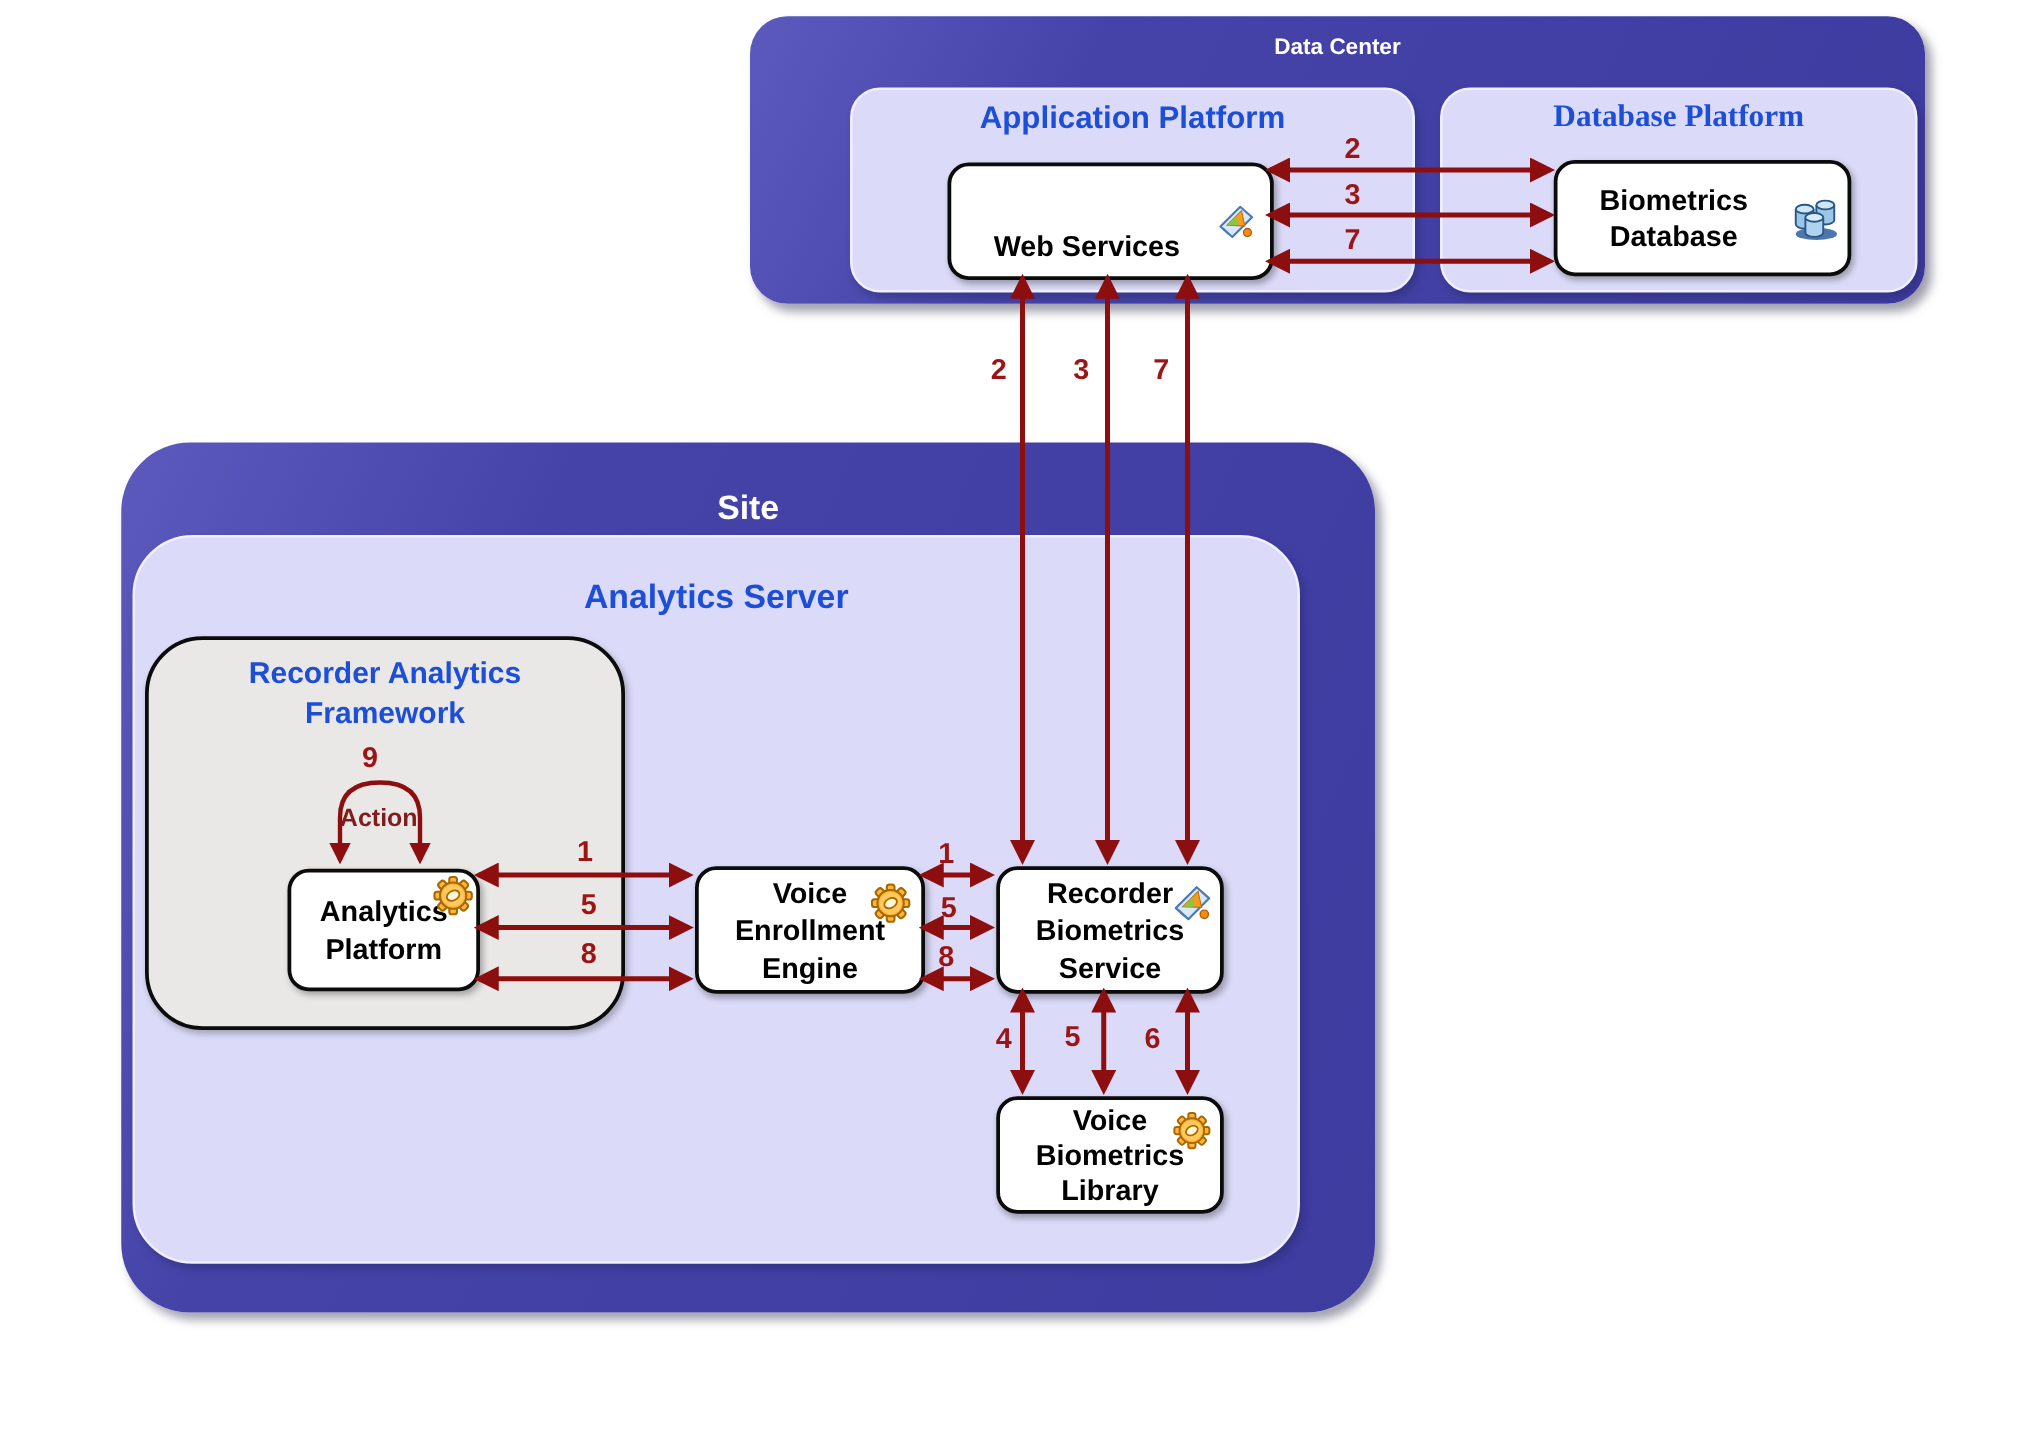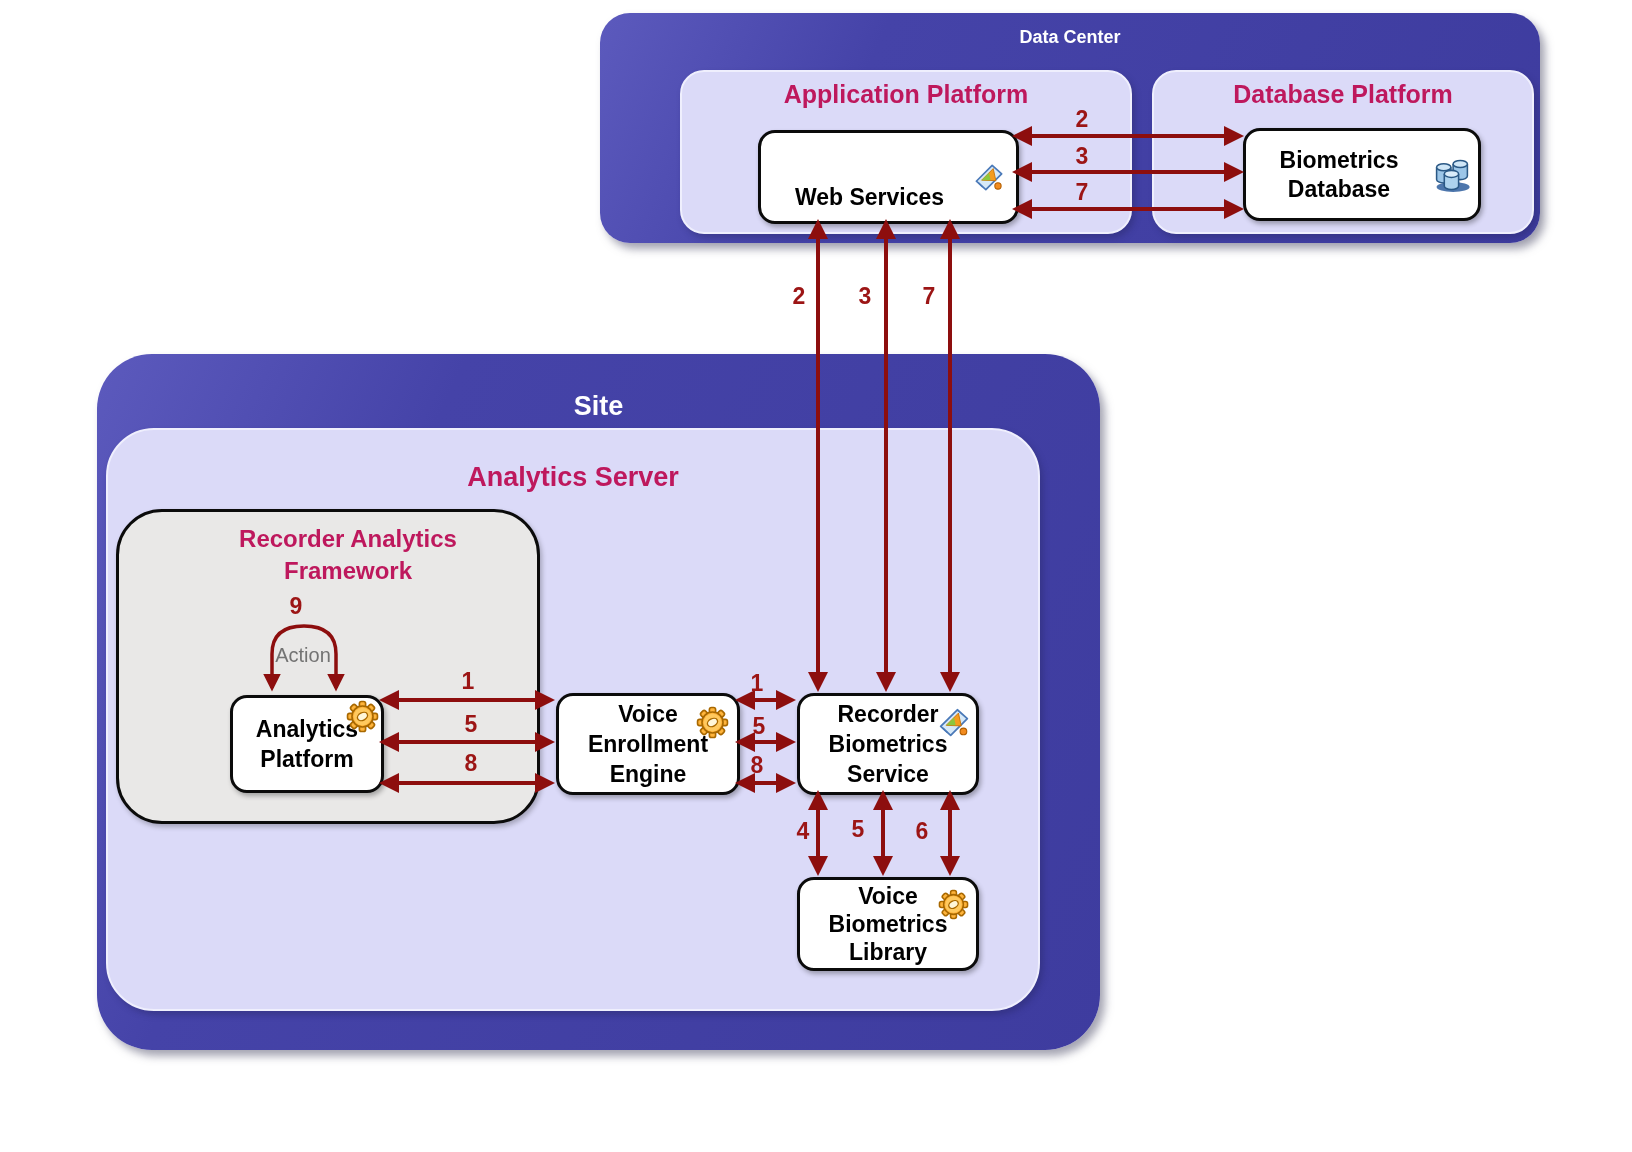--- a/index.html
+++ b/index.html
@@ -15,40 +15,39 @@
   .panel {
     background:#dbdaf8;
     border:2px solid #efeffd;
     box-shadow: 3px 4px 6px rgba(35,35,90,0.35);
   }
   .framework {
     background:#e9e8e7;
     border:3px solid #0b0b0b;
     border-radius:46px;
     box-shadow: 2px 3px 5px rgba(0,0,0,0.25);
-    padding-left: 40px;
   }
   .node {
     background:#ffffff;
     border:3px solid #0b0b0b;
     border-radius:17px;
     box-shadow: 2px 3px 5px rgba(0,0,0,0.30);
     display:flex; align-items:center; justify-content:center;
     text-align:center; font-weight:bold; color:#000;
   }
   .node-label { white-space:pre-line; font-weight:bold; }
-  .title { font-weight:bold; text-align:center; color:#be185d; white-space:pre-line; }
+  .title { font-weight:bold; text-align:center; color:#1d4ed8; white-space:pre-line; }
   .title-white { color:#ffffff; }
   .num {
     position:absolute; transform:translate(-50%,-50%);
     color:#9c1515; font-weight:bold; font-size:23px; line-height:1;
   }
   .action-text {
     position:absolute; transform:translate(-50%,-50%);
-    color:#737373; font-size:20px; line-height:1;
+    color:#7f1d1d; font-size:20px; line-height:1;font-weight:bold;
   }
   .node-icon { position:absolute; }
   svg.overlay { position:absolute; left:0; top:0; pointer-events:none; }
 </style>
 </head>
 <body>
 
 <div class="canvas">
 
   <svg width="0" height="0" style="position:absolute">
@@ -86,21 +85,21 @@
   </svg>
 
   <div class="abs group-blue" style="left:600px; top:13px; width:940px; height:230px; border-radius:30px;">
     <div class="title title-white" style="padding-top:14px; font-size:18px;">Data Center</div>
   </div>
 
   <div class="abs panel" style="left:680px; top:70px; width:448px; height:160px; border-radius:24px;">
     <div class="title" style="padding-top:8px; font-size:25px;">Application Platform</div>
   </div>
 
-  <div class="abs panel" style="left:1152px; top:70px; width:378px; height:160px; border-radius:24px;">
+  <div class="abs panel" style="left:1152px; top:70px; width:378px; height:160px; border-radius:24px;font-family:Liberation Serif, serif;">
     <div class="title" style="padding-top:8px; font-size:25px;">Database Platform</div>
   </div>
 
   <div class="abs node" style="left:758px; top:130px; width:255px; height:88px; font-size:23px;">
     <span class="node-label" style="padding-right:38px;margin-top:40px;">Web Services</span>
     <svg class="node-icon" style="right:8px; top:50%; margin-top:-19px;" width="38" height="38" viewBox="0 0 36 36">
         <use href="#svc"></use>
       </svg>
   </div>
 

